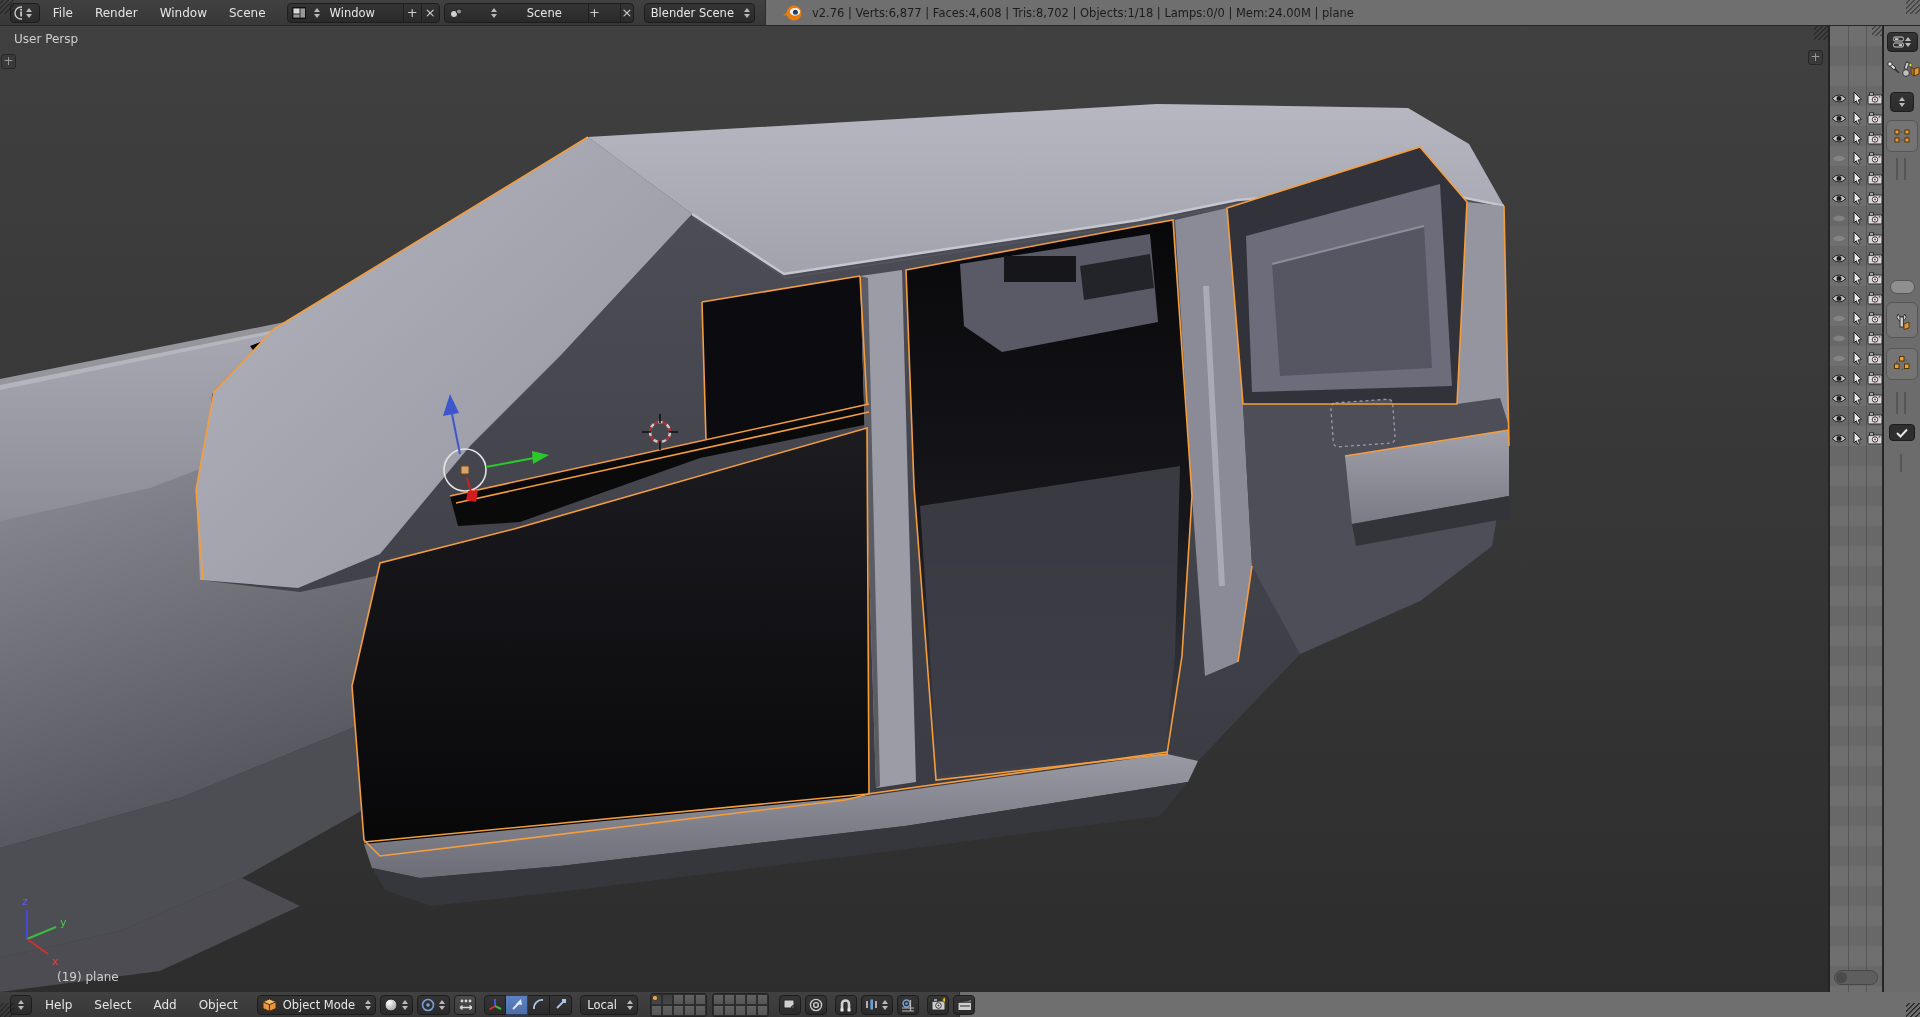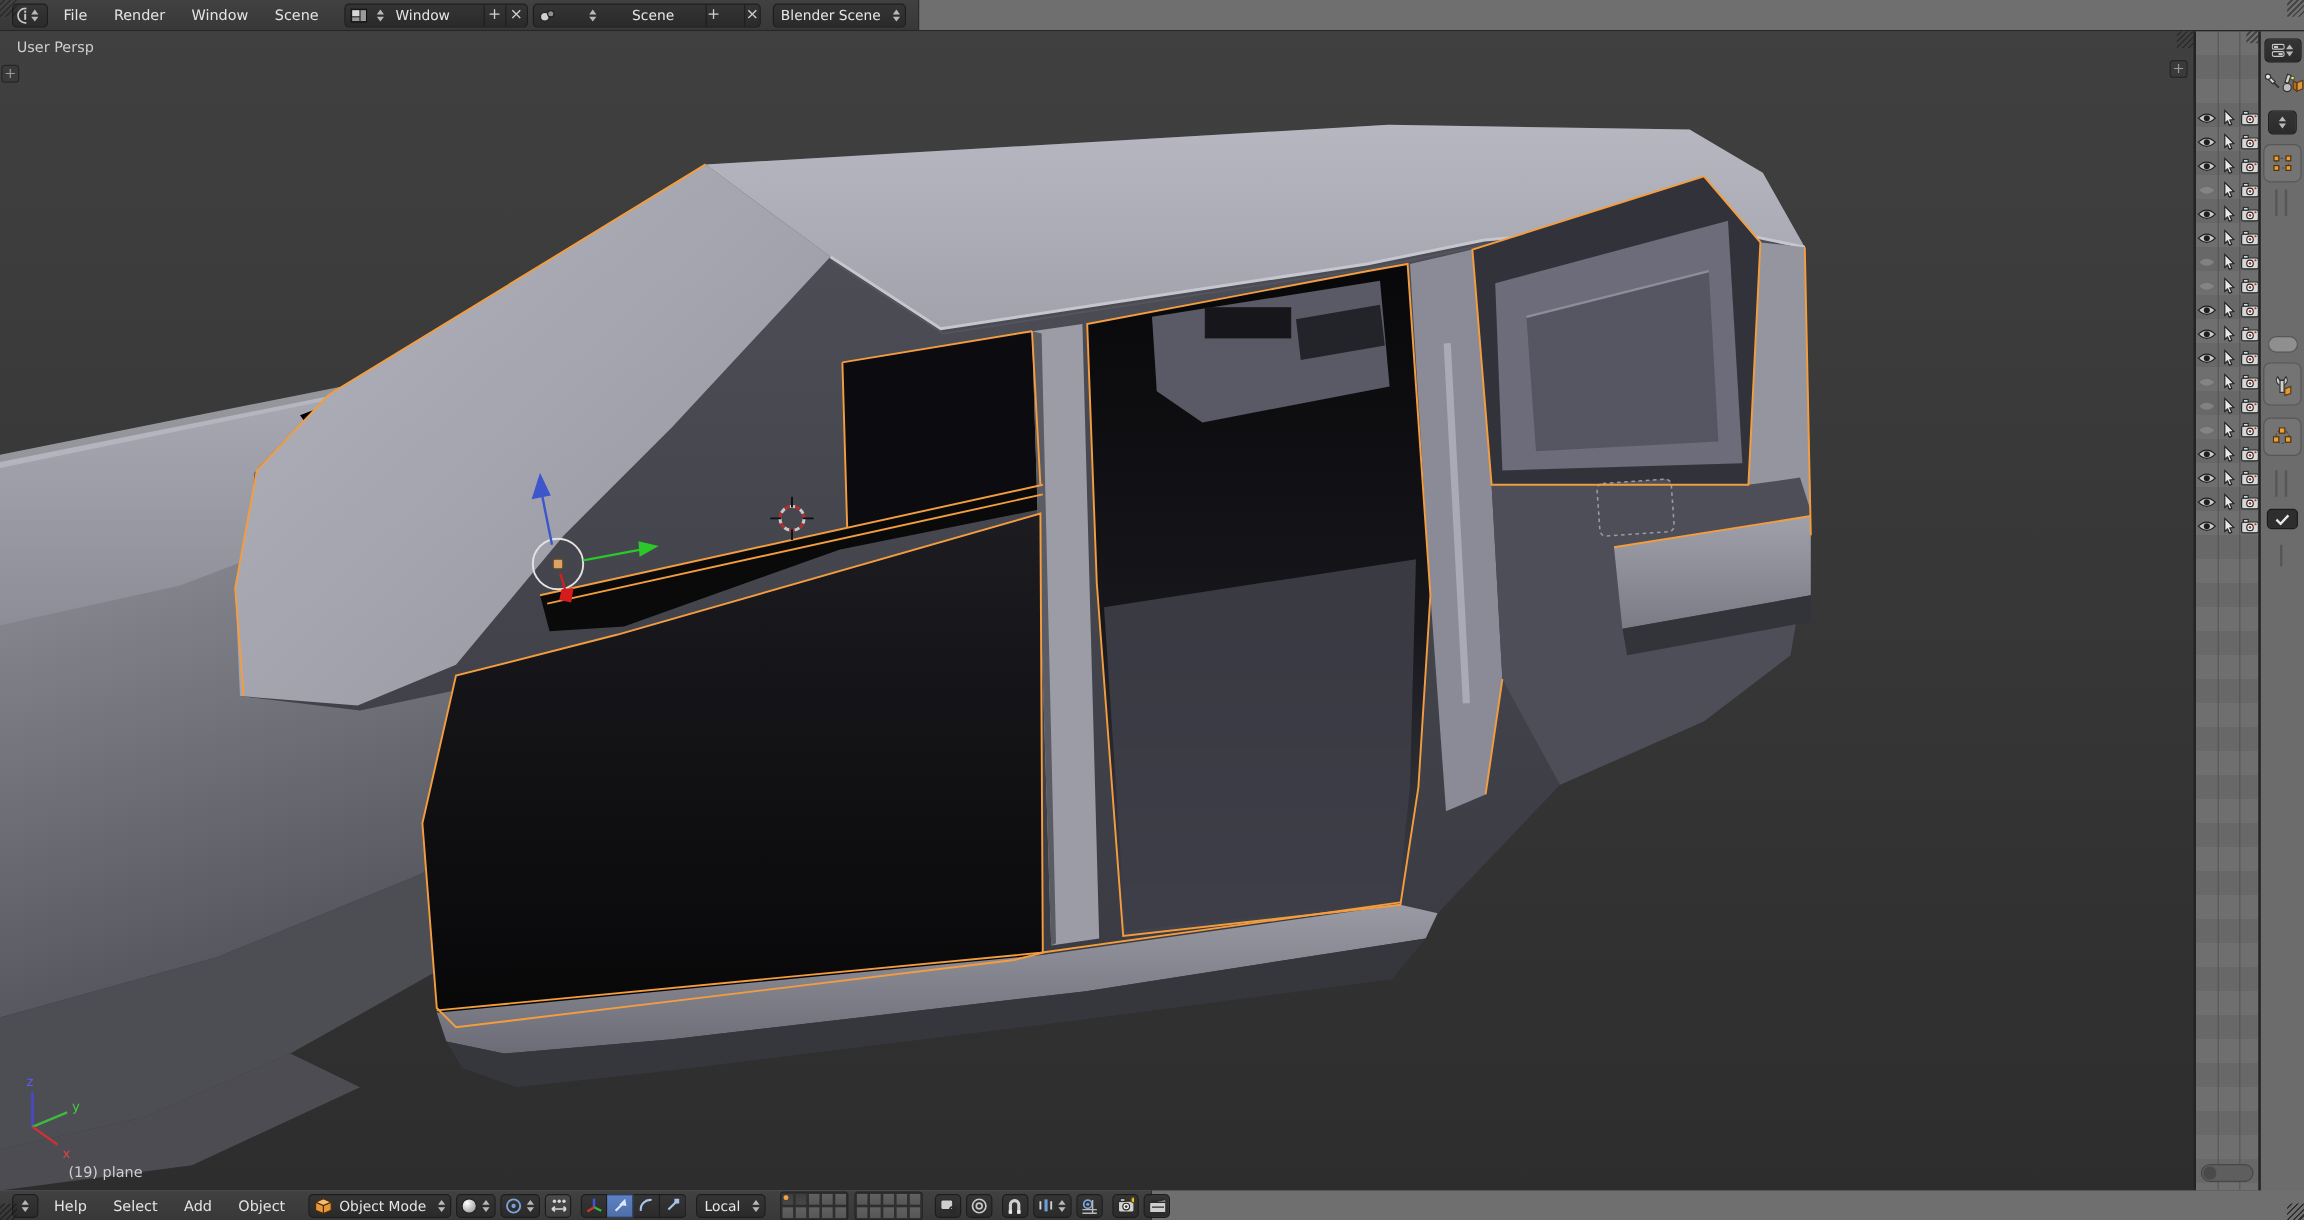--- a/index.html
+++ b/index.html
@@ -131,20 +131,29 @@
 
     <div class="widget" style="width:128px; margin-left:6px;">
       <span class="lbl" style="flex:1">Blender Scene</span>
       <span class="updown">
           <i class="up"></i>
           <i class="dn"></i>
         </span>
     </div>
   </div>
 
+  <div class="light-zone">
+    <svg width="24" height="20" style="margin-left:14px;">
+      <path d="M3,13 L10,6 L14,10 Z" fill="#e87d0d"></path>
+      <circle cx="14" cy="10" r="7.5" fill="#e87d0d"></circle>
+      <ellipse cx="15" cy="8.8" rx="5.2" ry="3.9" fill="#f4f4f4"></ellipse>
+      <circle cx="15.4" cy="9.2" r="2.5" fill="#24415e"></circle>
+    </svg>
+    <span class="stats">v2.76 | Verts:6,877 | Faces:4,608 | Tris:8,702 | Objects:1/18 | Lamps:0/0 | Mem:24.00M | plane</span>
+  </div>
 </div>
 <div class="grip" style="left:0; top:0;"></div>
 <div class="grip" style="right:0; top:0;"></div>
 
 <div id="viewport">
   <svg width="1828" height="966" viewBox="0 0 1828 966">
     <defs>
       <linearGradient id="gBG" x1="0" y1="0" x2="0" y2="1">
         <stop offset="0" stop-color="#404040"></stop>
           <stop offset="1" stop-color="#2d2d2d"></stop>

